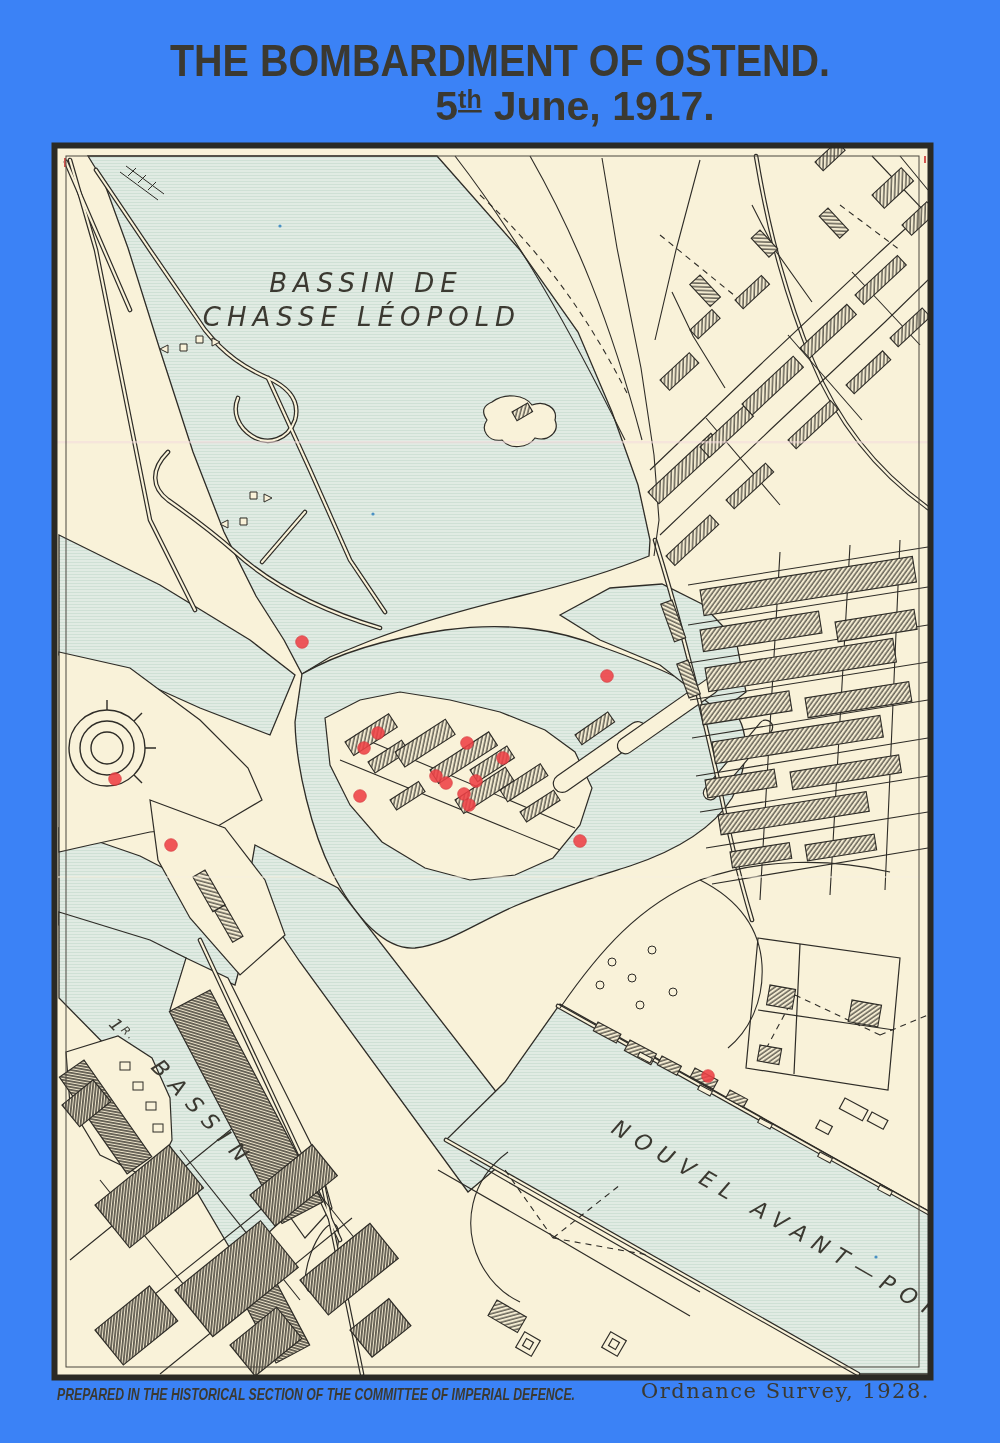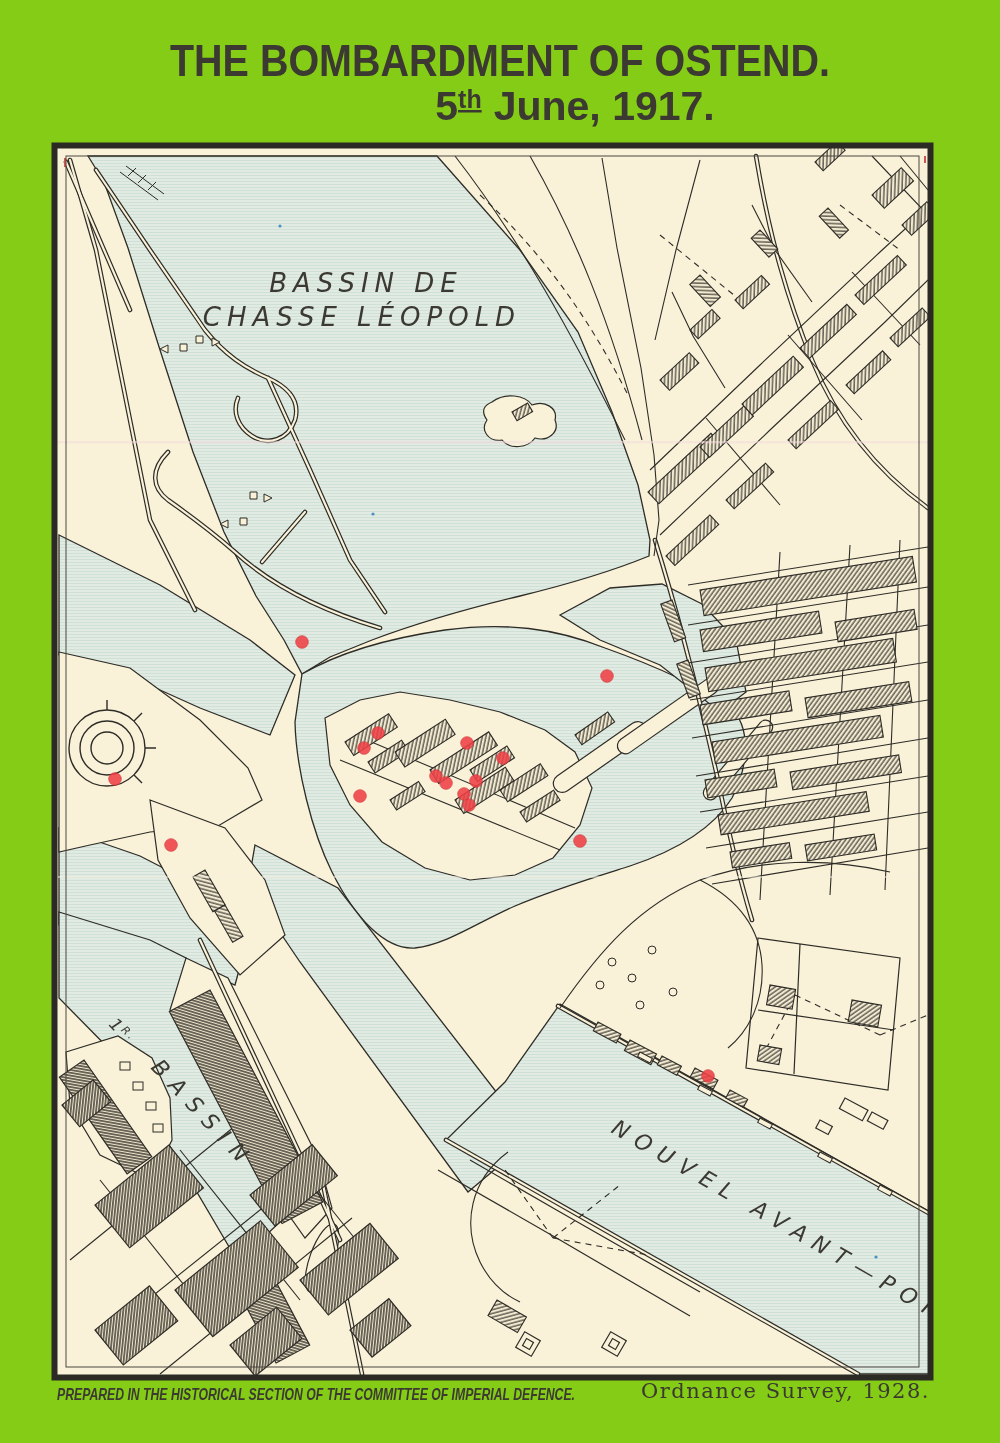--- a/index.html
+++ b/index.html
@@ -1,16 +1,16 @@
 <!DOCTYPE html>
 <html><head>
 <meta charset="utf-8">
 <style>
   html,body{margin:0;padding:0;background:#f9f2d9;}
-  .stage{position:relative;width:1000px;height:1443px;background:#84cc16;overflow:hidden;
+  .stage{position:relative;width:1000px;height:1443px;background:#3b82f6;overflow:hidden;
          font-family:"Liberation Sans", sans-serif;}
   svg{display:block}
   text{fill:#3b3931;}
 </style>
 </head>
 <body>
 
 <div class="stage">
 <svg width="1000" height="1443" viewBox="0 0 1000 1443" xmlns="http://www.w3.org/2000/svg">
   <defs>

